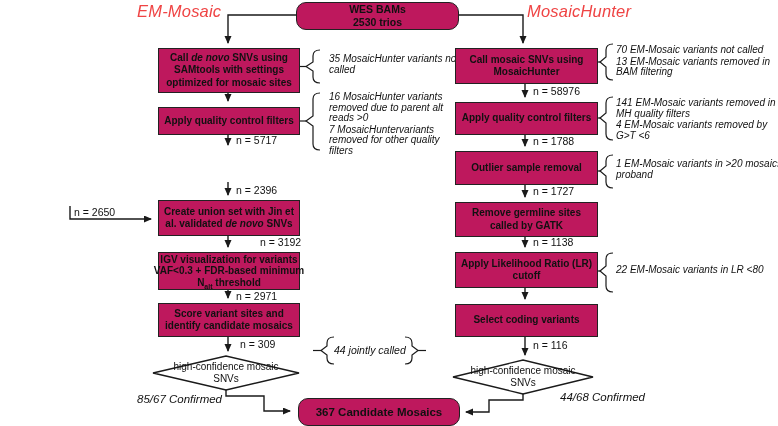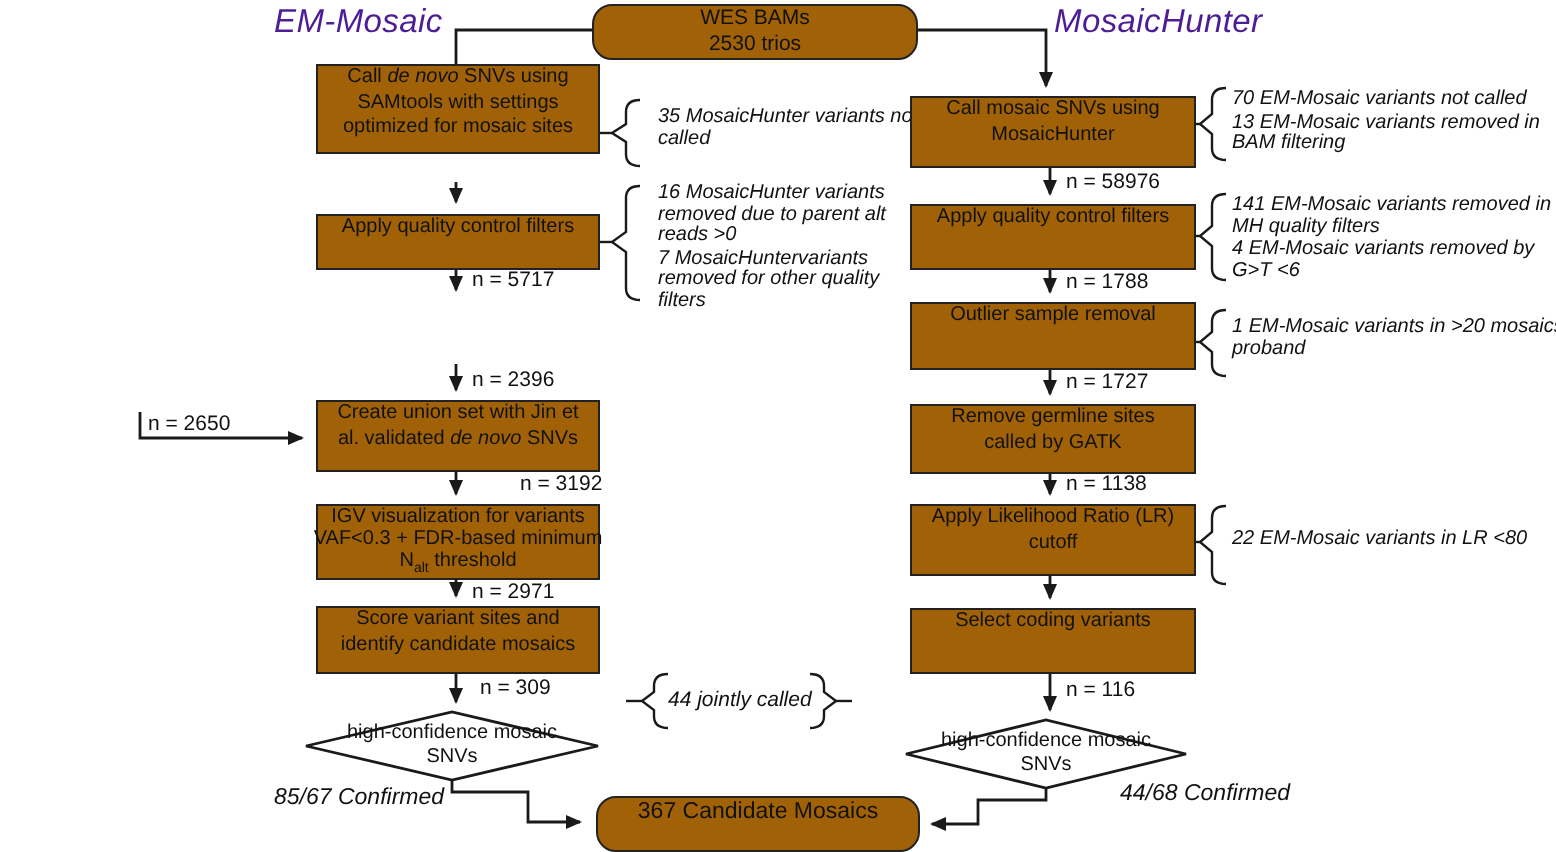--- a/index.html
+++ b/index.html
@@ -1,30 +1,30 @@
 <!DOCTYPE html>
 <html><head>
 <meta charset="utf-8">
 <style>
   html,body{margin:0;padding:0;background:#fff;}
   #stage{
     position:relative;width:778px;height:426px;background:#ffffff;
     font-family:"Liberation Sans", sans-serif;color:#111;overflow:hidden;
   }
   .box{
-    position:absolute;border:1.5px solid #222;background:#a16207;
-    display:flex;flex-direction:column;align-items:center;
-    text-align:center;font-size:10px;line-height:1.25;color:#111;
+    position:absolute;border:1.5px solid #222;background:#be185d;
+    display:flex;flex-direction:column;align-items:center;justify-content:center;
+    text-align:center;font-size:10px;line-height:1.25;color:#111;font-weight:bold;
   }
   .box .line{white-space:nowrap;}
   .rounded{border-radius:10px;border-width:1.7px;}
   .nlabel{position:absolute;font-size:10.5px;white-space:nowrap;color:#111;}
   .note{position:absolute;font-style:italic;font-size:10px;line-height:1.06;color:#111;}
   .note .item{display:block;margin-bottom:1px;}
-  .title{position:absolute;font-style:italic;font-size:16.5px;letter-spacing:.2px;white-space:nowrap;color:#4c1d95;}
+  .title{position:absolute;font-style:italic;font-size:16.5px;letter-spacing:.2px;white-space:nowrap;color:#ef4444;}
   .dtext{position:absolute;text-align:center;font-size:10px;line-height:1.2;white-space:nowrap;color:#111;}
   .confirmed{position:absolute;font-style:italic;font-size:11.5px;white-space:nowrap;color:#111;}
   .jointly{position:absolute;font-style:italic;font-size:10.5px;white-space:nowrap;color:#111;}
   sub{font-size:7px;line-height:0;}
   svg{position:absolute;left:0;top:0;pointer-events:none;}
   .finalbox{font-size:11.5px;}
   .wesbox{font-size:10.5px;}
 </style>
 </head>
 <body>
@@ -88,21 +88,21 @@
   </svg>
 
   <div class="title" style="left:137px;top:2px;">EM-Mosaic</div>
   <div class="title" style="left:527px;top:2px;">MosaicHunter</div>
 
   <div class="box rounded wesbox" style="left:296px;top:2px;width:161px;height:26px;">
     <div class="line">WES BAMs</div>
     <div class="line">2530 trios</div>
   </div>
 
-  <div class="box" style="left:158px;top:32px;width:140px;height:43px;">
+  <div class="box" style="left:158px;top:48px;width:140px;height:43px;">
     <div class="line"><span>Call </span><i>de novo</i><span> SNVs using</span></div>
     <div class="line">SAMtools with settings</div>
     <div class="line">optimized for mosaic sites</div>
   </div>
   <div class="nlabel" style="left:236px;top:92px;margin-top:31px;">n = 17704</div>
 
   <div class="box" style="left:158px;top:107px;width:140px;height:26px;">
     <div class="line">Apply quality control filters</div>
   </div>
   <div class="nlabel" style="left:236px;top:134px;">n = 5717</div>

